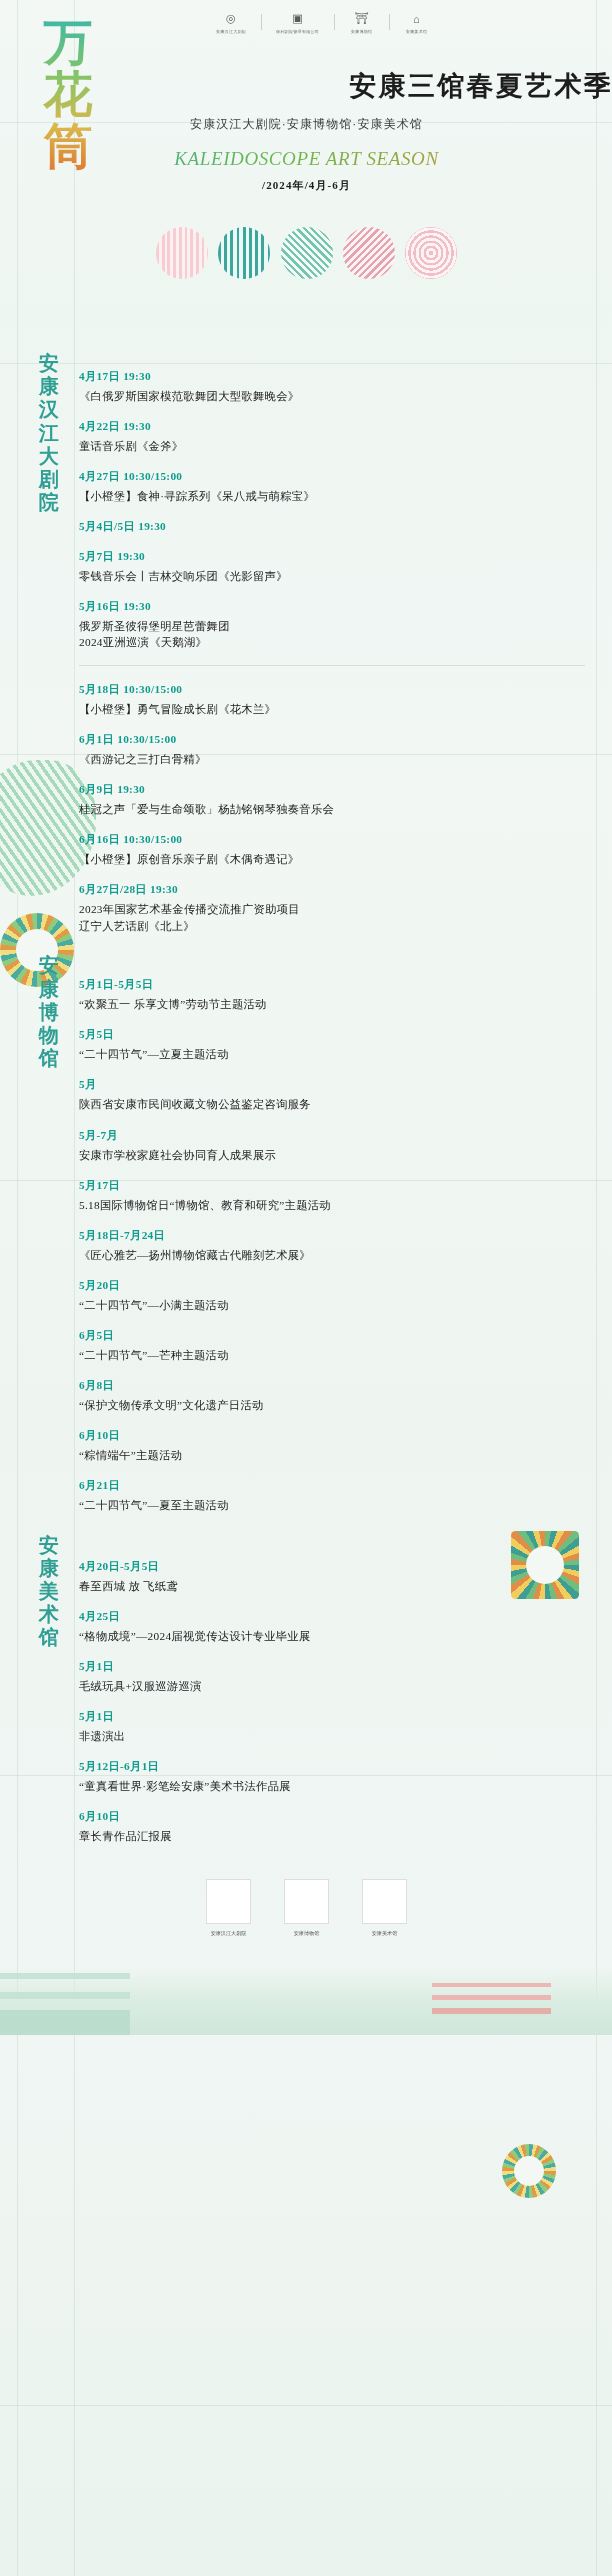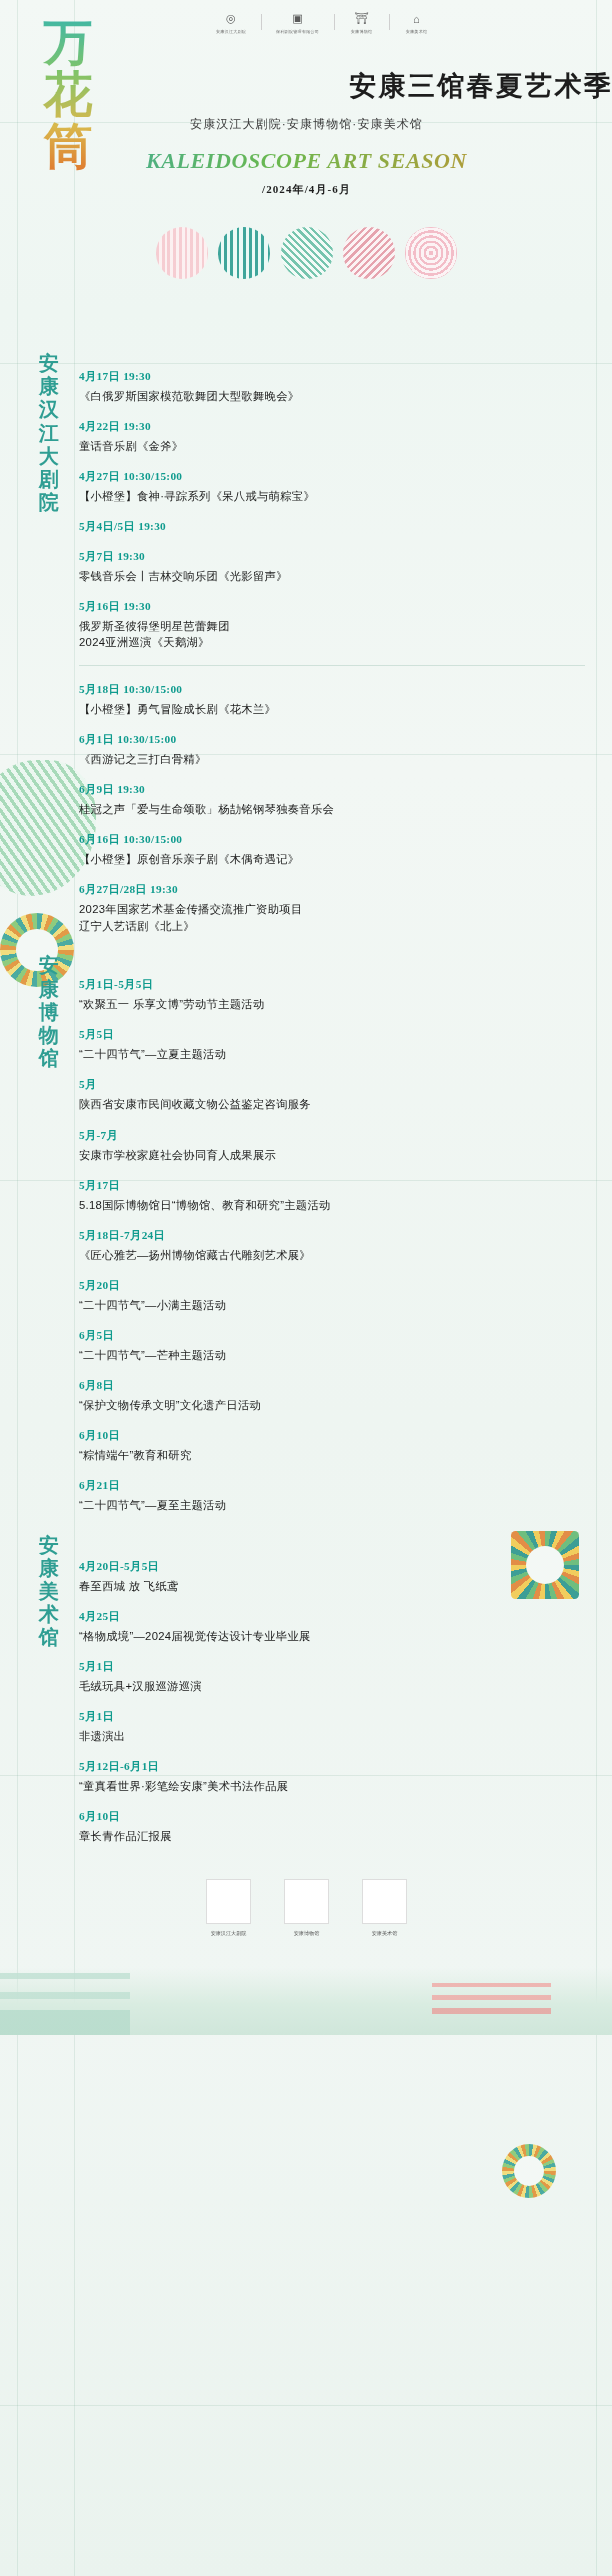--- a/index.html
+++ b/index.html
@@ -51,21 +51,21 @@
   .h-title{
     font-family:"Liberation Serif","DejaVu Serif",serif;
     font-size:27px;font-weight:bold;letter-spacing:2.3px;color:#1d1d1d;text-align:right;
   }
   .h-sub{
     margin-top:12px;font-size:12px;color:#3a3a3a;letter-spacing:1.1px;
   }
   .h-en{
     margin-top:14.7px;
     font-family:"Liberation Serif","DejaVu Serif",serif;
-    font-style:italic;font-weight:bold;font-size:22px;letter-spacing:0.6px;
+    font-style:italic;font-weight:normal;font-size:19px;letter-spacing:0.6px;
     background:linear-gradient(90deg,#2fa8b8 0%,#6ab84f 45%,#e08a2a 100%);
     -webkit-background-clip:text;background-clip:text;color:transparent;
   }
   .h-date{
     margin-top:8px;font-family:"Liberation Serif","DejaVu Serif",serif;
     font-size:11px;font-weight:bold;letter-spacing:1.1px;color:#1d1d1d;
   }
   .orbs{position:absolute;left:0;right:0;top:227px;display:flex;justify-content:center;gap:10.2px;}
   .orb{width:52px;height:52px;border-radius:50%;overflow:hidden;position:relative;opacity:.92;}
   .orb.a{background:
@@ -89,21 +89,21 @@
   }
   .sec-label span{display:block;}
   .items{margin-left:79px;padding-right:28px;}
   .item{margin-bottom:14.7px;}
   .item .dt{
     font-family:"Liberation Serif","DejaVu Serif",serif;
     font-size:11.3px;color:#0f9b8e;font-weight:bold;letter-spacing:0.3px;
     margin-bottom:4px;
   }
   .item .nm{
-    font-family:Liberation Sans, sans-serif;
+    font-family:Liberation Serif, serif;
     font-size:11.3px;color:#1b1b1b;line-height:1.45;letter-spacing:0.3px;
   }
 
   
   .motif{position:absolute;pointer-events:none;}
   .mandala{
     border-radius:50%;
     background:
       repeating-conic-gradient(from 0deg,
         #2f9e93 0deg 9deg,#f0d96b 9deg 18deg,#e08a2a 18deg 27deg,#7fc46a 27deg 36deg);
@@ -327,21 +327,21 @@
       <div class="item">
         <div class="dt">6月5日</div>
         <div class="nm">“二十四节气”—芒种主题活动</div>
       </div>
       <div class="item">
         <div class="dt">6月8日</div>
         <div class="nm">“保护文物传承文明”文化遗产日活动</div>
       </div>
       <div class="item">
         <div class="dt">6月10日</div>
-        <div class="nm">“粽情端午”教育和研究</div>
+        <div class="nm">“粽情端午”主题活动</div>
       </div>
       <div class="item">
         <div class="dt">6月21日</div>
         <div class="nm">“二十四节气”—夏至主题活动</div>
       </div>
     </div>
   </div>
 
   <div class="section" style="padding-top:25px;">
     <div class="sec-label">

